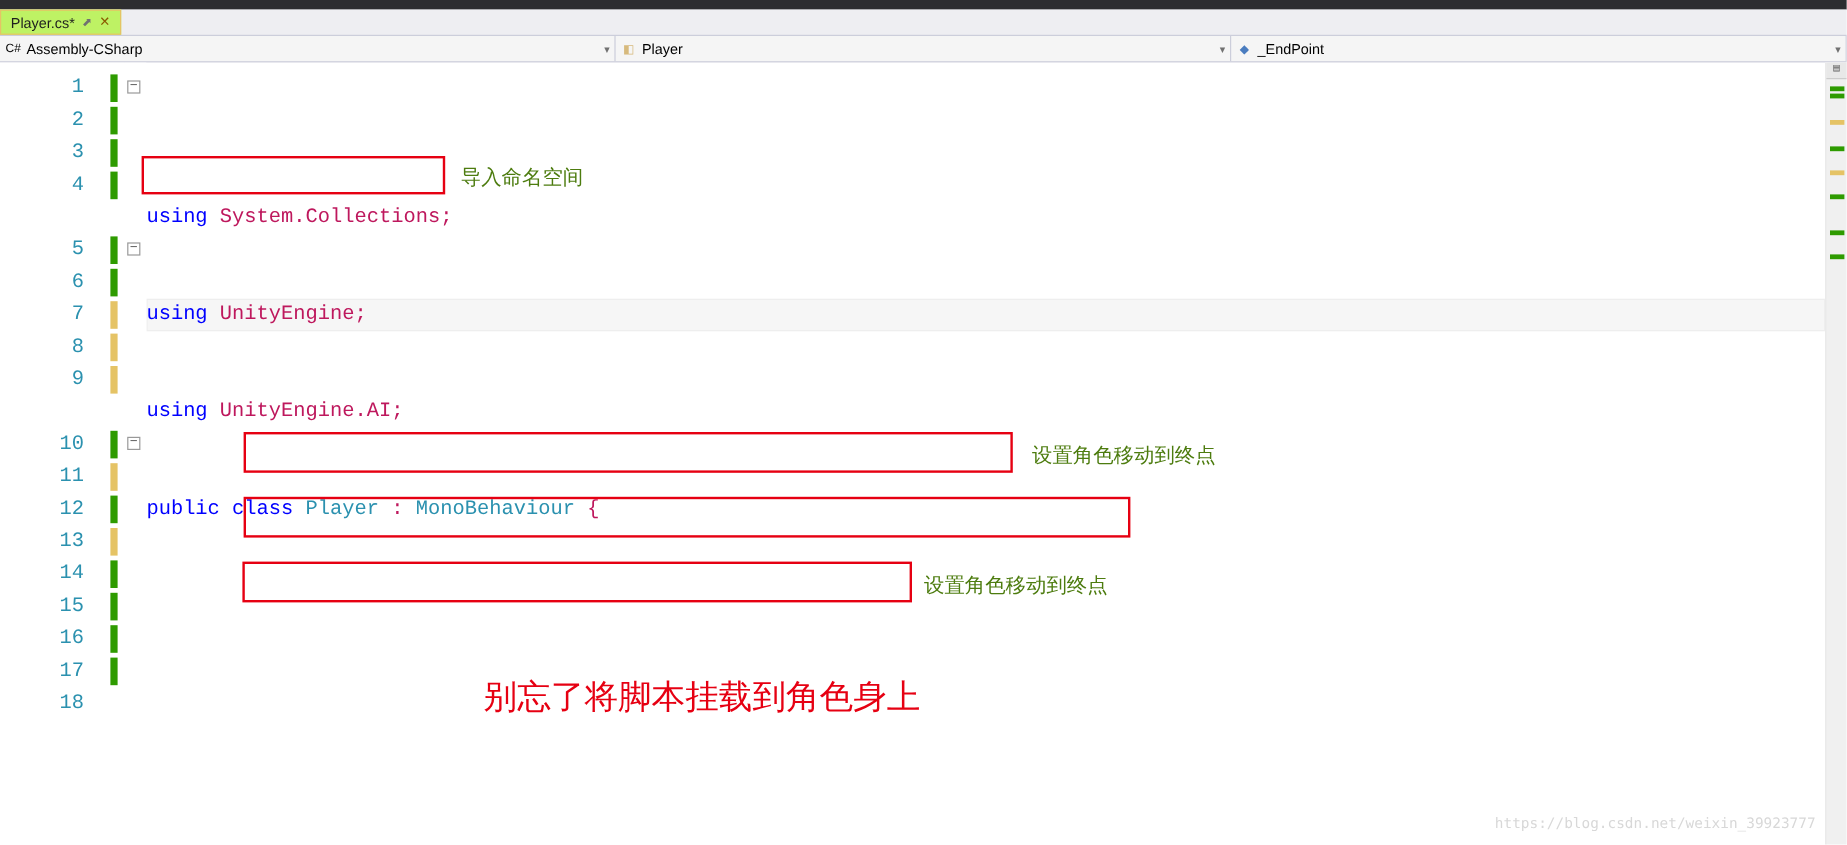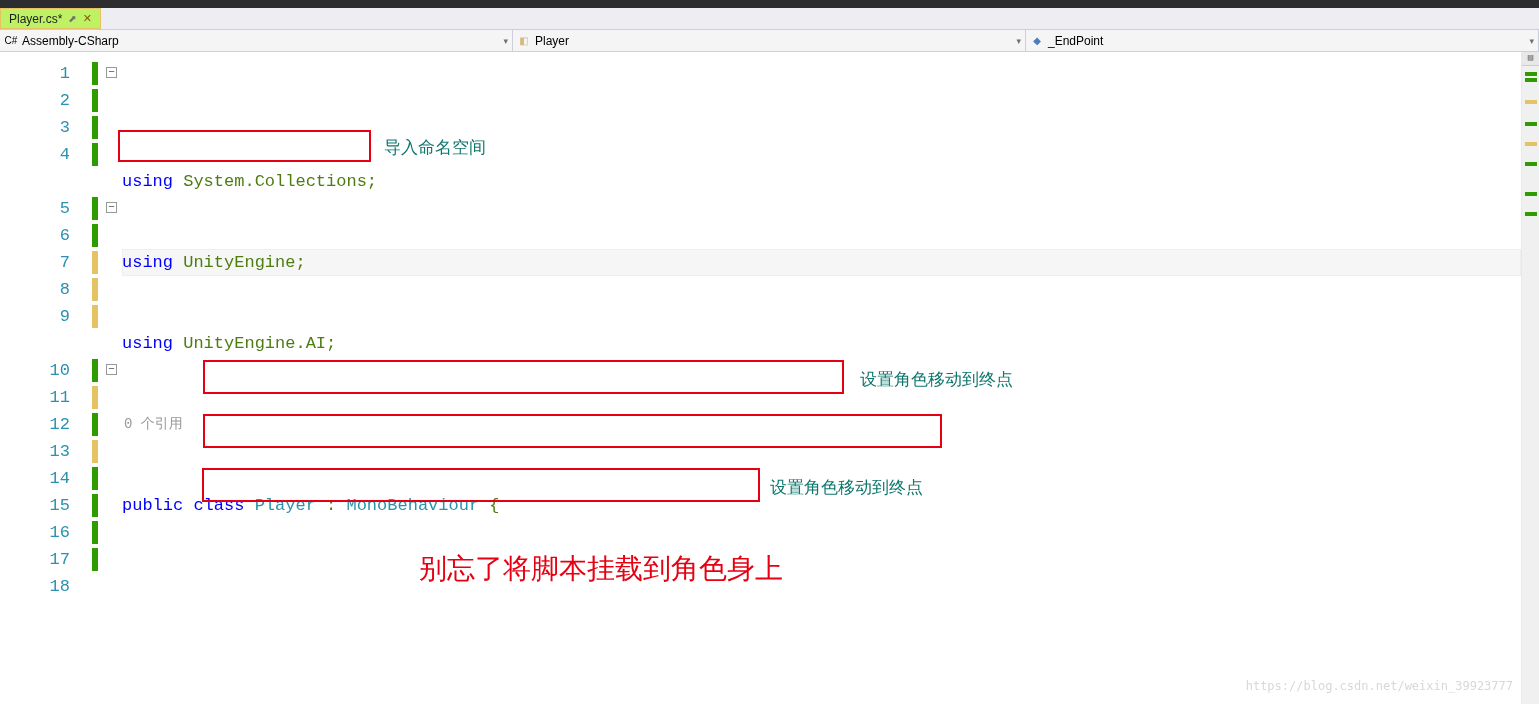--- a/index.html
+++ b/index.html
@@ -134,28 +134,28 @@
   padding-top: 8px;
   font-size: 17px;
   line-height: 27px;
   position: relative;
   white-space: pre;
 }
 .code .line { height: 27px; }
 .code .ref { color: #999; font-size: 14px; padding-left: 2px; }
 .kw { color: #0000ff; }
 .type { color: #2b91af; }
-.pl { color: #4d7c0f; }
+.pl { color: #be185d; }
 .red-box {
   border: 2px solid #e60012;
   position: absolute;
 }
 .anno {
   position: absolute;
-  color: #0f766e;
+  color: #4d7c0f;
   font-family: Liberation Serif, serif;
   font-size: 17px;
   white-space: nowrap;
 }
 .big-anno {
   position: absolute;
   color: #e60012;
   font-family: "Microsoft YaHei", SimSun, sans-serif;
   font-size: 28px;
   white-space: nowrap;
@@ -311,21 +311,20 @@
       <div class="f"></div>
       <div class="f"></div>
   </div>
 
   <div class="code">
     <div class="hl-line" style="top:197px;"></div>
 
     <div class="line"><span class="kw">using</span><span class="pl"> System.Collections;</span></div>
     <div class="line"><span class="kw">using</span><span class="pl"> UnityEngine;</span></div>
     <div class="line"><span class="kw">using</span><span class="pl"> UnityEngine.AI;</span></div>
-    <div class="line ref"><span>0 个引用</span></div>
     <div class="line"><span class="kw">public</span><span class="kw"> class </span><span class="type">Player</span><span class="pl"> : </span><span class="type">MonoBehaviour</span><span class="pl"> {</span></div>
     <div class="line"></div>
     
     
     
     
     
     
     
     
@@ -339,21 +338,21 @@
     <div class="anno" style="left:262px; top:82px;">导入命名空间</div>
 
     <div class="red-box" style="left:81px; top:308px; width:641px; height:34px;"></div>
     <div class="anno" style="left:738px; top:314px;">设置角色移动到终点</div>
 
     <div class="red-box" style="left:81px; top:362px; width:739px; height:34px;"></div>
 
     <div class="red-box" style="left:80px; top:416px; width:558px; height:34px;"></div>
     <div class="anno" style="left:648px; top:422px;">设置角色移动到终点</div>
 
-    <div class="big-anno" style="left:281px; top:503px;margin-left:16px;">别忘了将脚本挂载到角色身上</div>
+    <div class="big-anno" style="left:281px; top:515px;">别忘了将脚本挂载到角色身上</div>
 
     <div class="watermark">https://blog.csdn.net/weixin_39923777</div>
   </div>
 
   <div class="scroll-right">
     <div class="split">▤</div>
     <div class="overview-mark g" style="top:20px;"></div>
     <div class="overview-mark g" style="top:26px;"></div>
     <div class="overview-mark y" style="top:48px;"></div>
     <div class="overview-mark g" style="top:70px;"></div>

